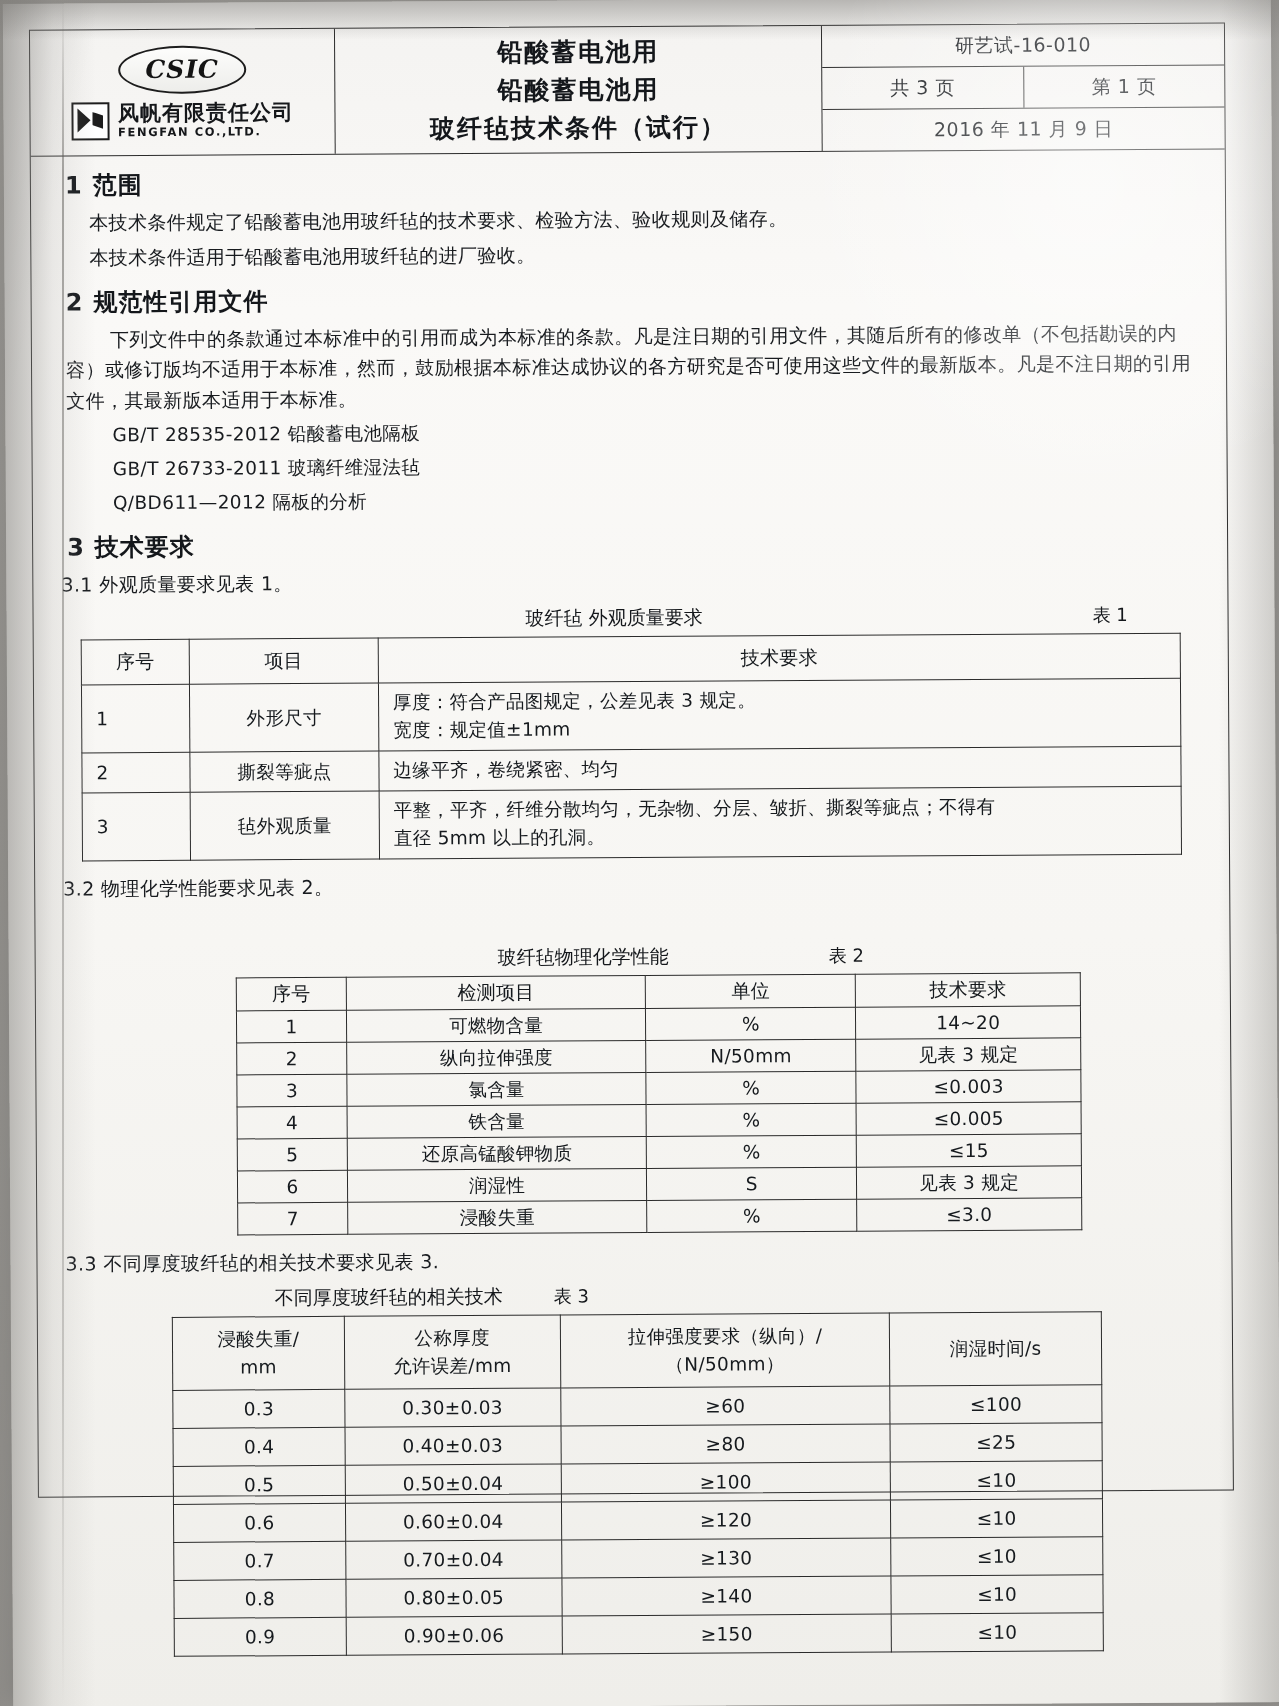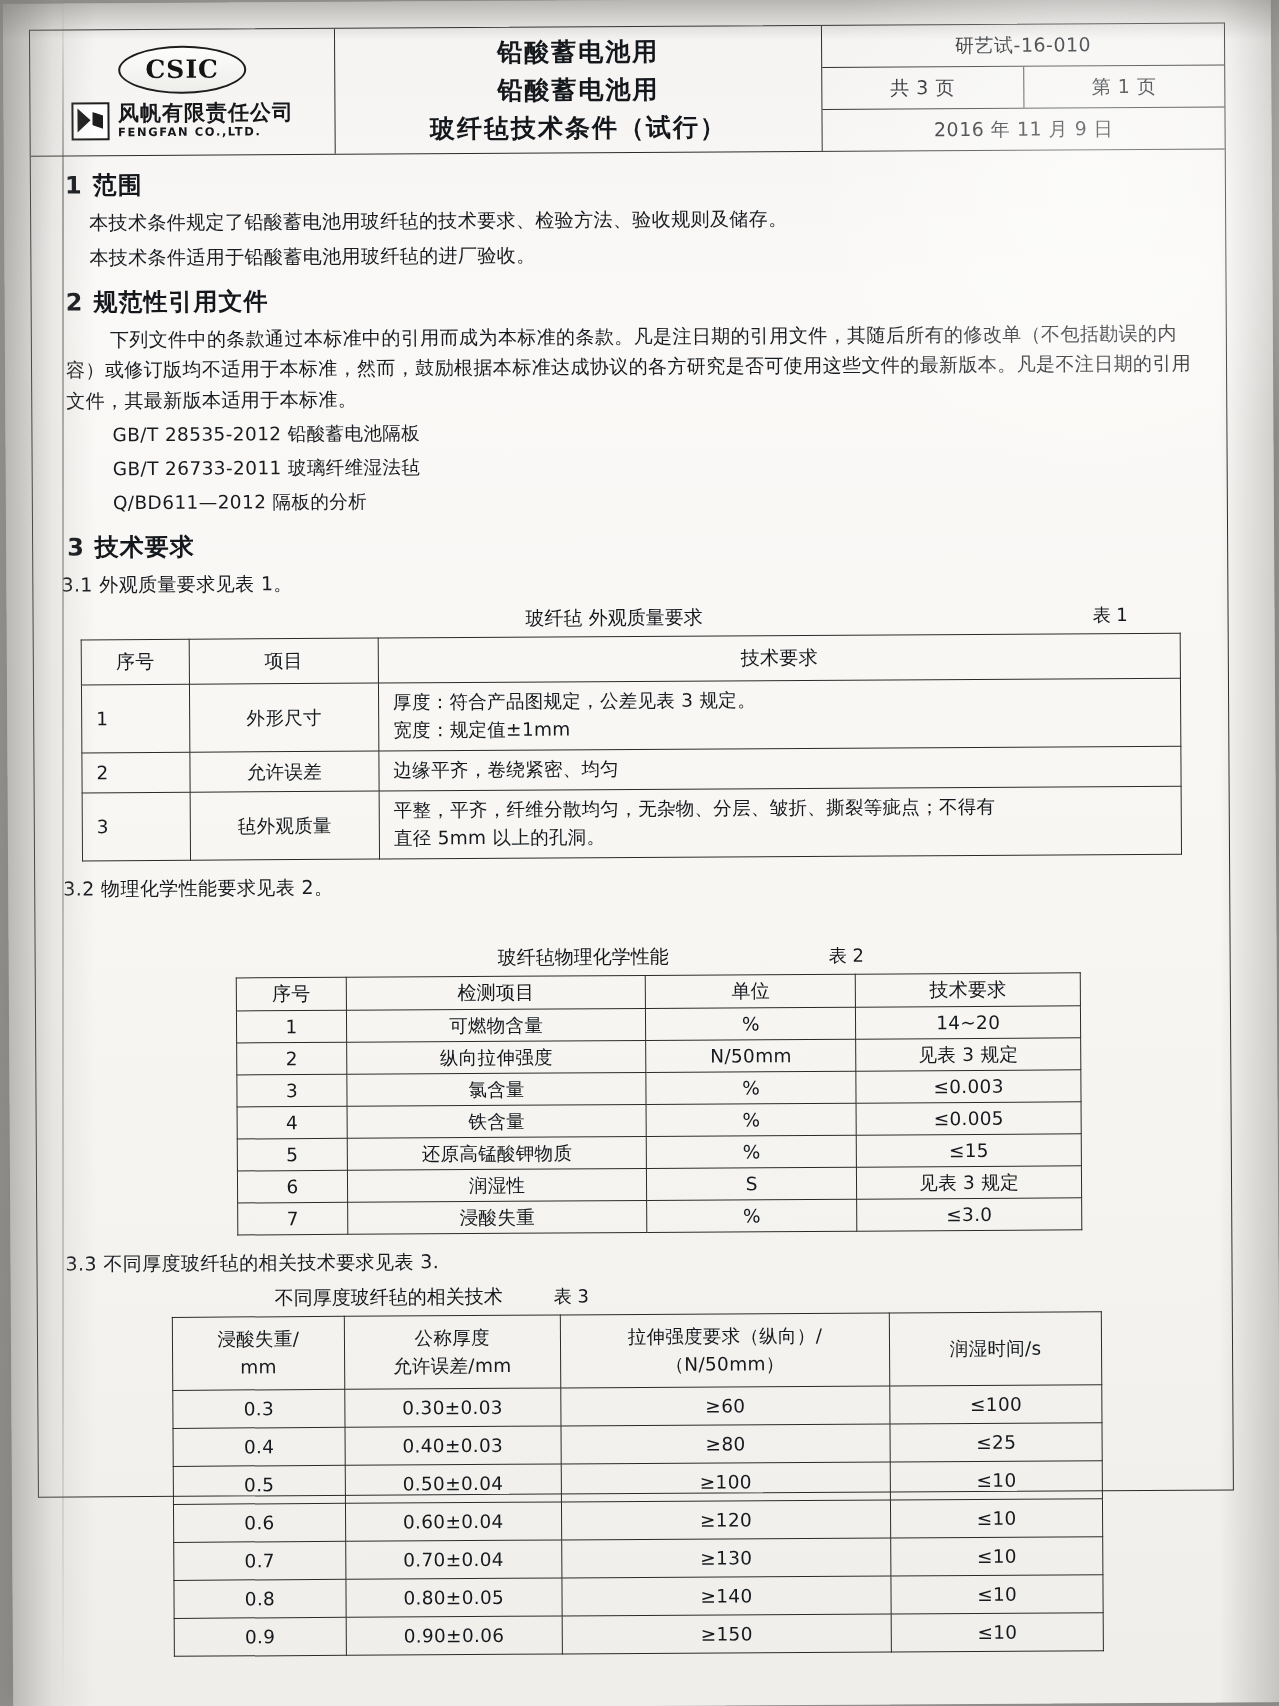--- a/index.html
+++ b/index.html
@@ -94,20 +94,21 @@
   .csic-logo {
     width: 124px;
     height: 44px;
     border: 2.4px solid #1d1d1d;
     border-radius: 50%;
     display: flex;
     align-items: center;
     justify-content: center;
     font-family: "DejaVu Serif", "Liberation Serif", serif;
     font-weight: bold;
+    font-style: italic;
     font-size: 25px;
     letter-spacing: 1px;
     color: #141414;
     background: linear-gradient(180deg,#fdfdfc,#ededea);
   }
   .ff-row {
     display: flex;
     align-items: center;
     gap: 9px;
   }
@@ -356,21 +357,21 @@
             <tr>
               <td class="n">1</td>
               <td class="item">外形尺寸</td>
               <td class="req">
                 <div>厚度：符合产品图规定，公差见表 3 规定。</div>
                 <div>宽度：规定值±1mm</div>
               </td>
             </tr>
             <tr>
               <td class="n">2</td>
-              <td class="item">允许误差</td>
+              <td class="item">撕裂等疵点</td>
               <td class="req">边缘平齐，卷绕紧密、均匀</td>
             </tr>
             <tr>
               <td class="n">3</td>
               <td class="item">毡外观质量</td>
               <td class="req">
                 <div>平整，平齐，纤维分散均匀，无杂物、分层、皱折、撕裂等疵点；不得有</div>
                 <div>直径 5mm 以上的孔洞。</div>
               </td>
             </tr>

